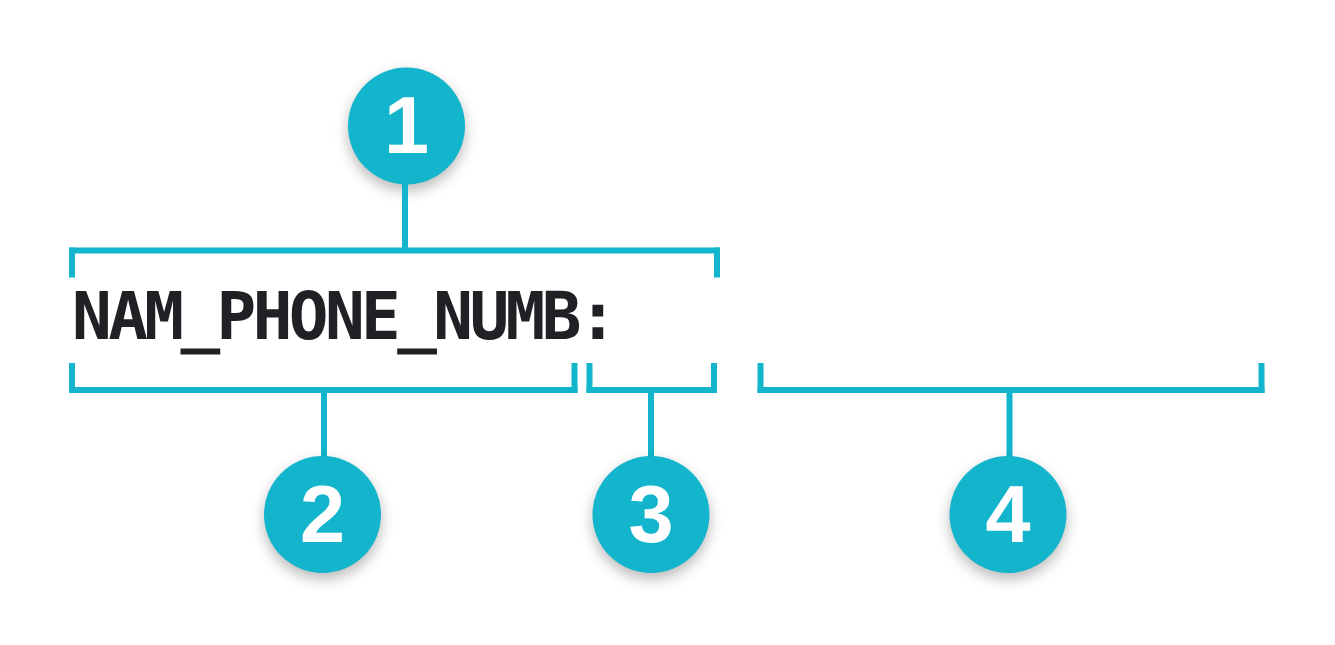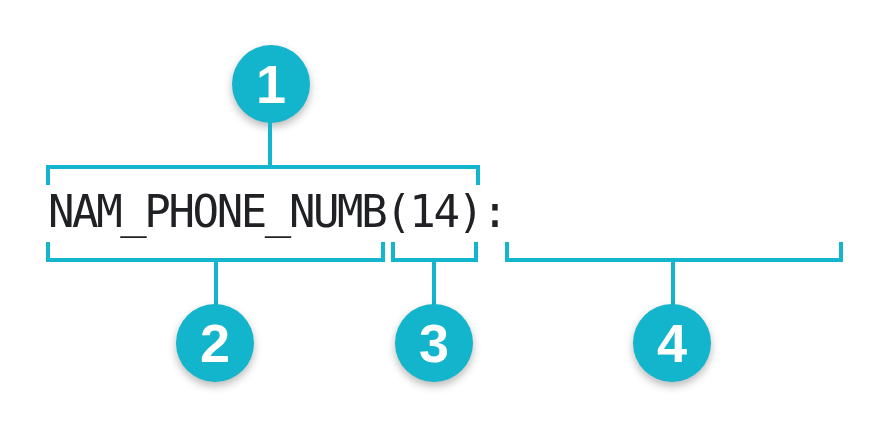--- a/index.html
+++ b/index.html
@@ -24,20 +24,21 @@
     left: 48px;
     top: 190px;
     height: 44px;
     display: flex;
     font-family: "DejaVu Sans Mono", monospace;
     font-size: 44px;
     line-height: 44px;
     letter-spacing: -2.4px;
     color: var(--text);
     white-space: pre;
+    font-weight: bold;
   }
   
   .bracket {
     position: absolute;
     height: 20px;
   }
   .bracket-top {
     border-top: 4px solid var(--accent);
     border-left: 4px solid var(--accent);
     border-right: 4px solid var(--accent);
@@ -91,21 +92,20 @@
 <div class="stage">
 
   <div class="callout c1">
     <span>1</span>
   </div>
   <div class="stem s1"></div>
   <div class="bracket bracket-top b1"></div>
 
   <div class="code-line">
     <span>NAM_PHONE_NUMB</span>
-    <span>(14)</span>
     <span>:</span>
   </div>
 
   <div class="bracket bracket-bottom b2"></div>
   <div class="bracket bracket-bottom b3"></div>
   <div class="bracket bracket-bottom b4"></div>
 
   <div class="stem s2"></div>
   <div class="callout c2">
     <span>2</span>

